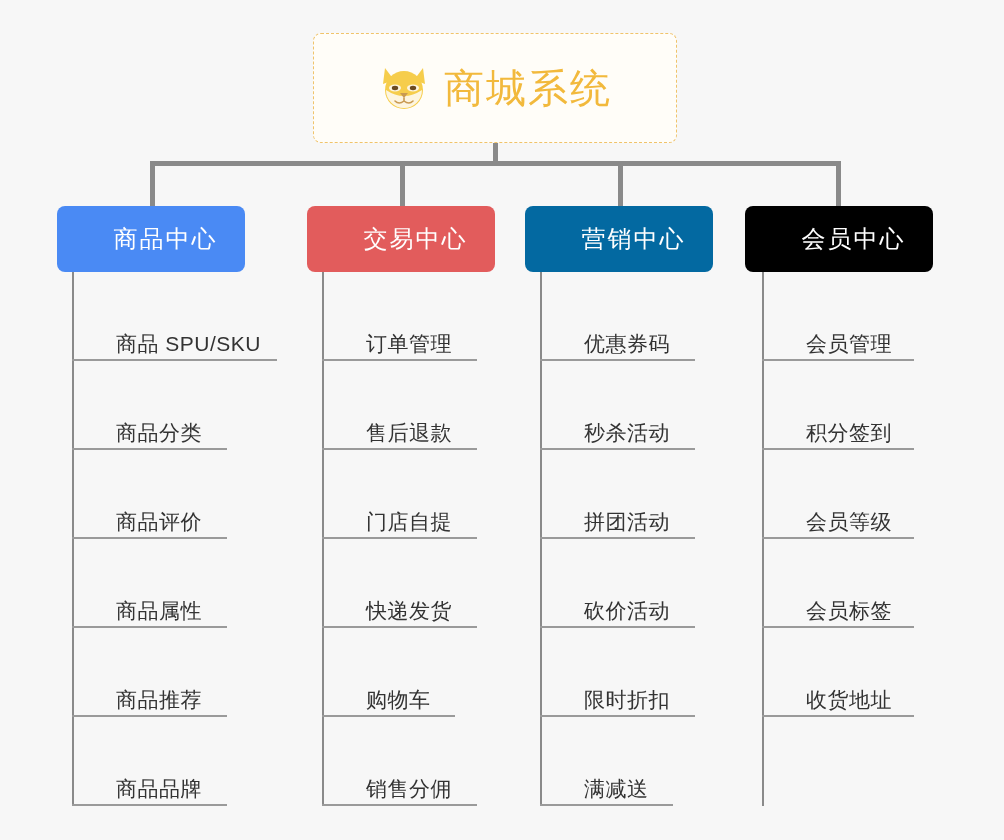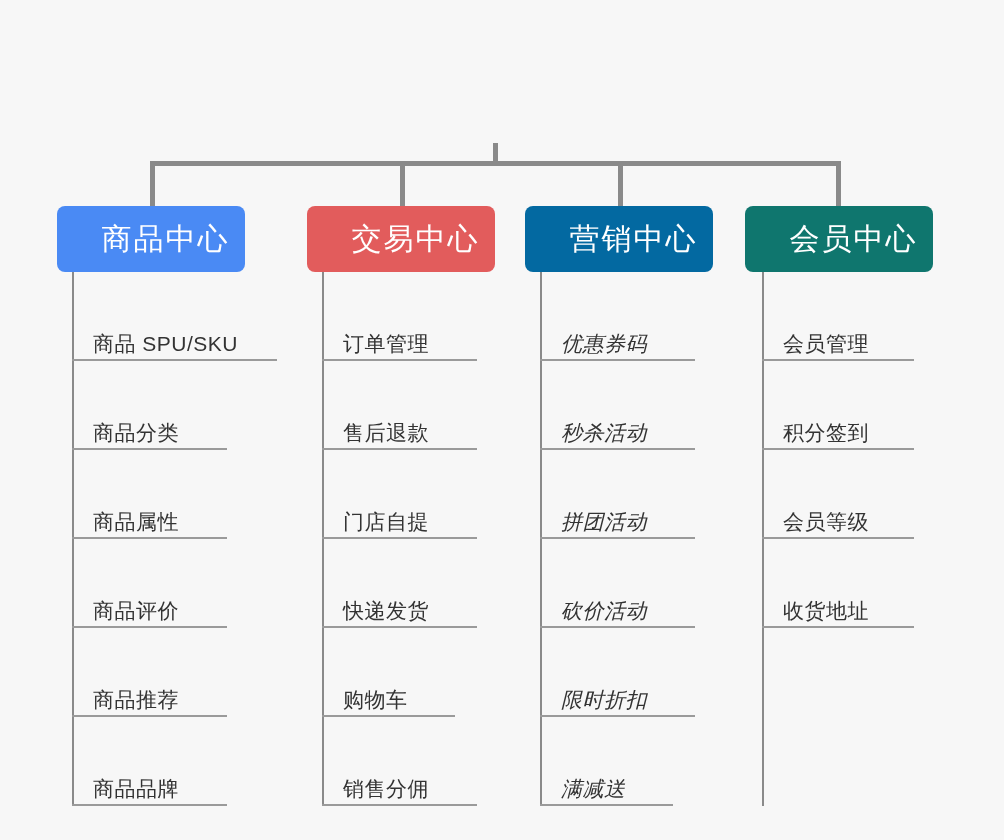--- a/index.html
+++ b/index.html
@@ -66,21 +66,21 @@
     top: 206px;
     width: 188px;
     height: 66px;
     border-radius: 8px;
     display: flex;
     align-items: center;
     justify-content: center;
     box-sizing: border-box;
   }
   .cat-label {
-    font-size: 30px;
+    font-size: 24px;
     color: #ffffff;
     letter-spacing: 2px;
     line-height: 1;
     white-space: nowrap;
     margin-left: 29px;
   }
 
   
   .leaf-col {
     position: absolute;
@@ -93,21 +93,21 @@
     top: 0;
     width: 2px;
     background: #8a8a8a;
   }
   .leaf-item {
     position: relative;
     height: 89px;
     box-sizing: border-box;
     display: flex;
     align-items: flex-end;
-    padding-left: 21px;
+    padding-left: 44px;
   }
   .leaf-text {
     font-size: 21px;
     color: #333333;
     line-height: 1;
     padding-bottom: 7px;
     white-space: nowrap;
     letter-spacing: 0.5px;
   }
   .leaf-rule {
@@ -116,60 +116,76 @@
     bottom: 0;
     height: 2px;
     background: #9a9a9a;
   }
 </style>
 </head>
 <body>
 
 <div id="diagram">
 
+  <div class="root-node">
+    <svg class="shiba" viewBox="0 0 52 48">
+      <path d="M7 4 L5 20 L16 16 Z" fill="#f6cd4c"></path>
+      <path d="M45 4 L47 20 L36 16 Z" fill="#f6cd4c"></path>
+      <circle cx="26" cy="26" r="19" fill="#f6cd4c"></circle>
+      <path d="M7 27 a19 19 0 0 0 38 0 a19 19 0 0 1 -38 0 Z" fill="#fdf5e0"></path>
+      <path d="M8 26 a18 18 0 0 0 36 0 q-18 12 -36 0 Z" fill="#fdf5e0"></path>
+      <ellipse cx="17" cy="24" rx="6" ry="3.4" fill="#fdf5e0"></ellipse>
+      <ellipse cx="35" cy="24" rx="6" ry="3.4" fill="#fdf5e0"></ellipse>
+      <ellipse cx="17" cy="24" rx="3.2" ry="2.2" fill="#6b4a20"></ellipse>
+      <ellipse cx="35" cy="24" rx="3.2" ry="2.2" fill="#6b4a20"></ellipse>
+      <path d="M22 29 h8 l-4 5 Z" fill="#c99a52"></path>
+      <path d="M26 34 v3 M26 37 q-5 4 -9 0 M26 37 q5 4 9 0" stroke="#c99a52" stroke-width="1.6" fill="none" stroke-linecap="round"></path>
+    </svg>
+    <span class="root-title">商城系统</span>
+  </div>
 
   <div class="conn conn-v" style="left:493px; top:143px; width:5px; height:22px;"></div>
   <div class="conn conn-h" style="left:150px; top:161px; width:690px; height:5px;"></div>
   <div class="conn conn-v" style="left:150px; top:161px; width:5px; height:47px;"></div>
   <div class="conn conn-v" style="left:400px; top:161px; width:5px; height:47px;"></div>
   <div class="conn conn-v" style="left:618px; top:161px; width:5px; height:47px;"></div>
   <div class="conn conn-v" style="left:836px; top:161px; width:5px; height:47px;"></div>
 
   <div class="cat-box" style="left: 57px; background: rgb(74, 138, 244);">
     <span class="cat-label">商品中心</span>
   </div>
 
   <div class="cat-box" style="left: 307px; background: rgb(226, 92, 92);">
     <span class="cat-label">交易中心</span>
   </div>
 
   <div class="cat-box" style="left: 525px; background: #0369a1;">
     <span class="cat-label">营销中心</span>
   </div>
 
-  <div class="cat-box" style="left: 745px; background: #0f766e;">
+  <div class="cat-box" style="left: 745px; background: #000000;">
     <span class="cat-label">会员中心</span>
   </div>
 
   <div class="leaf-col" style="left:72px;">
     <div class="leaf-spine" style="height:534px;"></div>
     <div class="leaf-item">
       <span class="leaf-text">商品 SPU/SKU</span>
       <div class="leaf-rule" style="width:205px;"></div>
     </div>
     <div class="leaf-item">
       <span class="leaf-text">商品分类</span>
       <div class="leaf-rule" style="width:155px;"></div>
     </div>
     <div class="leaf-item">
+      <span class="leaf-text">商品评价</span>
+      <div class="leaf-rule" style="width:155px;"></div>
+    </div>
+    <div class="leaf-item">
       <span class="leaf-text">商品属性</span>
-      <div class="leaf-rule" style="width:155px;"></div>
-    </div>
-    <div class="leaf-item">
-      <span class="leaf-text">商品评价</span>
       <div class="leaf-rule" style="width:155px;"></div>
     </div>
     <div class="leaf-item">
       <span class="leaf-text">商品推荐</span>
       <div class="leaf-rule" style="width:155px;"></div>
     </div>
     <div class="leaf-item">
       <span class="leaf-text">商品品牌</span>
       <div class="leaf-rule" style="width:155px;"></div>
     </div>
@@ -196,21 +212,21 @@
     <div class="leaf-item">
       <span class="leaf-text">购物车</span>
       <div class="leaf-rule" style="width:133px;"></div>
     </div>
     <div class="leaf-item">
       <span class="leaf-text">销售分佣</span>
       <div class="leaf-rule" style="width:155px;"></div>
     </div>
   </div>
 
-  <div class="leaf-col" style="left:540px;font-style:italic;">
+  <div class="leaf-col" style="left:540px;">
     <div class="leaf-spine" style="height:534px;"></div>
     <div class="leaf-item">
       <span class="leaf-text">优惠券码</span>
       <div class="leaf-rule" style="width:155px;"></div>
     </div>
     <div class="leaf-item">
       <span class="leaf-text">秒杀活动</span>
       <div class="leaf-rule" style="width:155px;"></div>
     </div>
     <div class="leaf-item">
@@ -239,18 +255,22 @@
     </div>
     <div class="leaf-item">
       <span class="leaf-text">积分签到</span>
       <div class="leaf-rule" style="width:152px;"></div>
     </div>
     <div class="leaf-item">
       <span class="leaf-text">会员等级</span>
       <div class="leaf-rule" style="width:152px;"></div>
     </div>
     <div class="leaf-item">
+      <span class="leaf-text">会员标签</span>
+      <div class="leaf-rule" style="width:152px;"></div>
+    </div>
+    <div class="leaf-item">
       <span class="leaf-text">收货地址</span>
       <div class="leaf-rule" style="width:152px;"></div>
     </div>
   </div>
 
 </div>
 
 </body></html>

